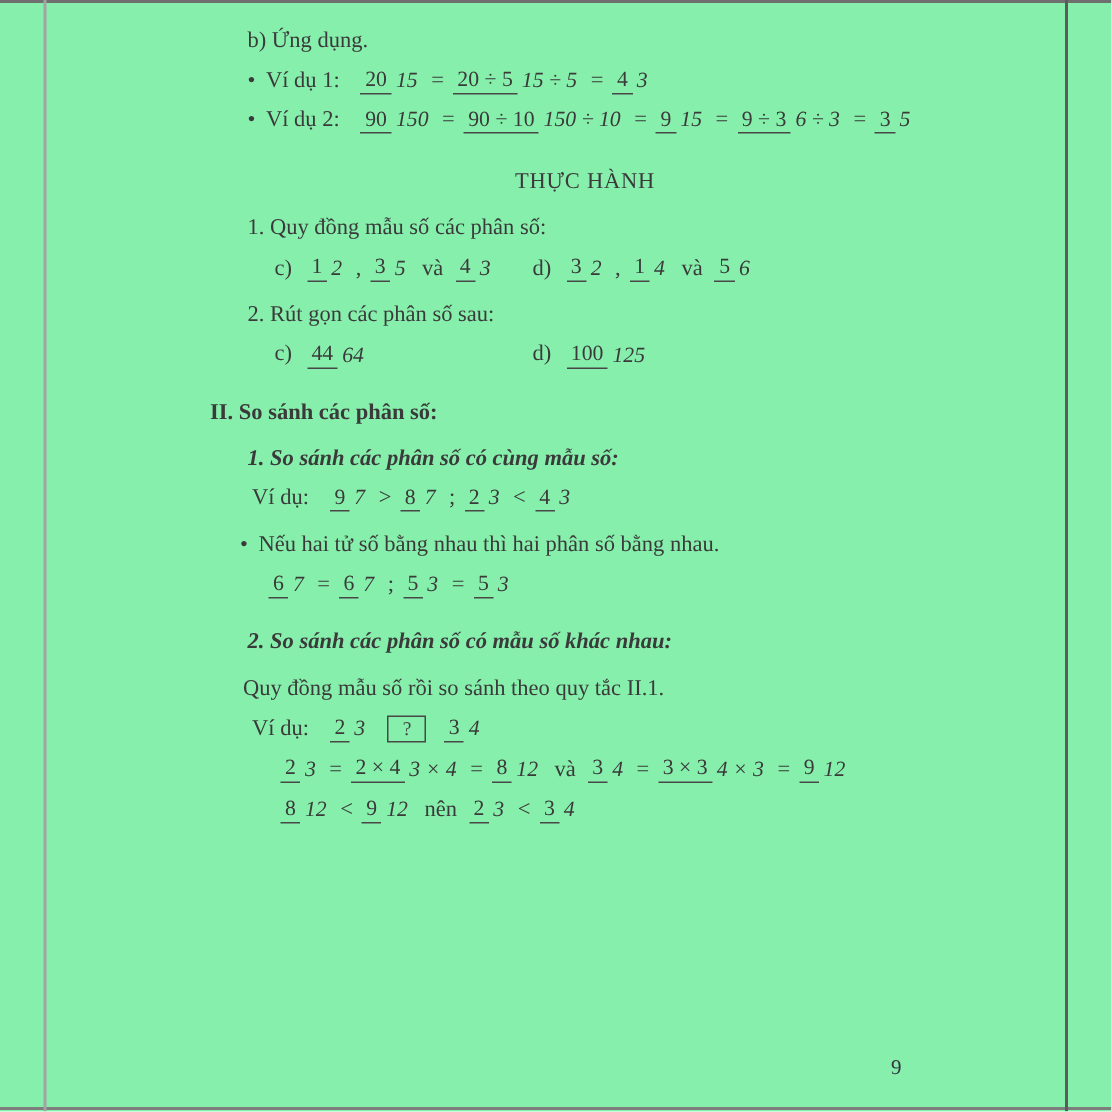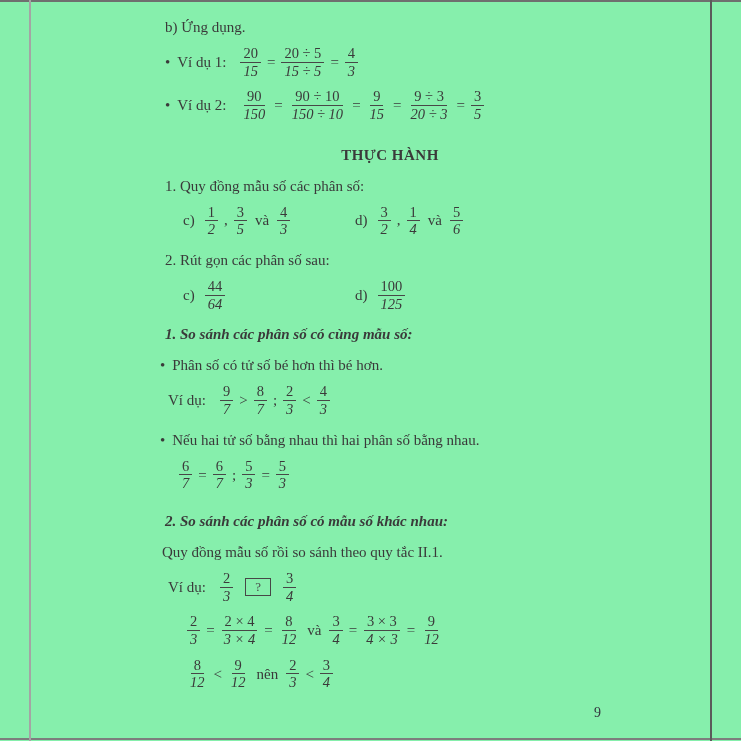--- a/index.html
+++ b/index.html
@@ -21,40 +21,40 @@
   .edge-right  { left: 710px; top: 0; width: 2px; height: 741px; background: #5b5b5b; }
 
   .content { position: absolute; left: 140px; top: 18px; width: 540px; }
 
   .line { margin: 0 0 0 25px; padding: 0; line-height: 1.2; }
   .mt-sm { margin-top: 9px; }
   .mt-md { margin-top: 13px; }
   .mt-lg { margin-top: 20px; }
 
   .heading {
-    width: 500px; text-align: center; font-weight: bold;
+    width: 500px; text-align: center; font-weight: normal;
     letter-spacing: 0.5px; margin: 0;
   }
   .bold { font-weight: bold; }
   .bold-italic { font-weight: bold; font-style: italic; }
 
   .eq-row {
     display: flex; align-items: center; margin-left: 25px; line-height: 1.1;
   }
   .eq-row.indent-a { margin-left: 28px; }
   .eq-row.indent-b { margin-left: 37px; }
   .eq-row.indent-c { margin-left: 45px; }
 
   .bullet { margin-right: 7px; }
   .vi-du { margin-right: 12px; white-space: nowrap; }
 
   .eq { display: inline-flex; align-items: center; flex-wrap: nowrap; }
 
   .frac {
-    display: inline-flex; flex-direction: column; align-items: center;
+    display: inline-flex; align-items: center;
     vertical-align: middle; margin: 0 2px; font-size: 14.5px; line-height: 1.15;
   }
   .frac .num { display: block; padding: 0 3px; border-bottom: 1.4px solid #474747; text-align: center; }
   .frac .den { display: block; padding: 0 3px; text-align: center; font-style: italic; }
 
   .op { margin: 0 4px; }
   .word { margin: 0 6px; }
   .qbox {
     display: inline-block; border: 1.4px solid #474747; padding: 1px 9px;
     margin: 0 10px; font-size: 13px; color: #4a4a4a;
@@ -115,21 +115,21 @@
             <span class="den">150 ÷ 10</span>
           </span>
           <span class="op">=</span>
           <span class="frac">
             <span class="num">9</span>
             <span class="den">15</span>
           </span>
           <span class="op">=</span>
           <span class="frac">
             <span class="num">9 ÷ 3</span>
-            <span class="den">20 ÷ 3</span>
+            <span class="den">6 ÷ 3</span>
           </span>
           <span class="op">=</span>
           <span class="frac">
             <span class="num">3</span>
             <span class="den">5</span>
           </span>
         </span>
     </div>
 
     <p class="heading mt-lg" style="margin-top:24px">THỰC HÀNH</p>
@@ -191,24 +191,24 @@
         <span class="item-label">d)</span>
         <span class="eq">
             <span class="frac">
               <span class="num">100</span>
               <span class="den">125</span>
             </span>
           </span>
       </div>
     </div>
 
+    <p class="line bold mt-lg" style="margin-left:0">II. So sánh các phân số:</p>
 
     <p class="line bold-italic mt-md">1. So sánh các phân số có cùng mẫu số:</p>
 
-    <p class="line mt-md" style="margin-left:20px"><span class="bullet">•</span><span>Phân số có tử số bé hơn thì bé hơn.</span></p>
 
     <div class="eq-row mt-sm indent-a">
       <span class="vi-du">Ví dụ:</span>
       <span class="eq">
           <span class="frac">
             <span class="num">9</span>
             <span class="den">7</span>
           </span>
           <span class="op">&gt;</span>
           <span class="frac">

